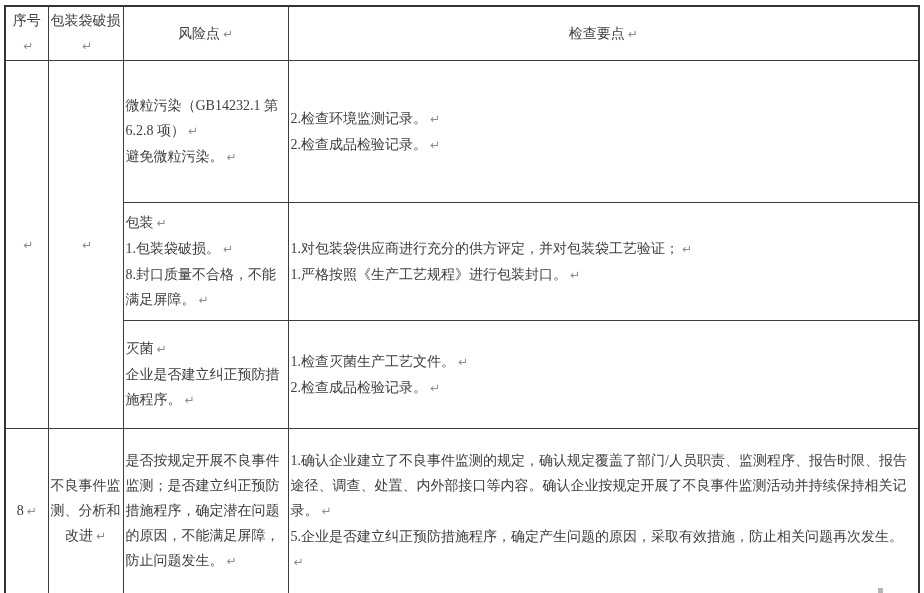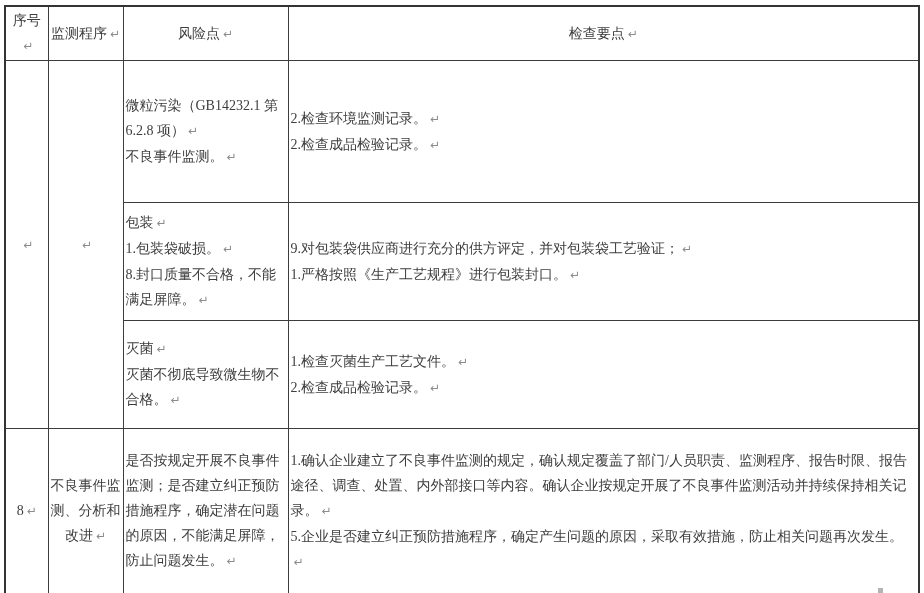--- a/index.html
+++ b/index.html
@@ -70,39 +70,39 @@
     <colgroup>
       <col style="width:43px">
       <col style="width:75px">
       <col style="width:165px">
       <col>
     </colgroup>
 
     <tbody>
         <tr class="row-header">
       <th class="cell-center"><span>序号</span><span class="pmark">↵</span></th>
-      <th class="cell-center"><span>监测程序</span><span class="pmark">↵</span></th>
+      <th class="cell-center"><span>包装袋破损</span><span class="pmark">↵</span></th>
       <th class="cell-center"><span>风险点</span><span class="pmark">↵</span></th>
       <th class="cell-center"><span>检查要点</span><span class="pmark">↵</span></th>
     </tr>
 
     <tr class="row-1">
       <td rowspan="3" class="cell-center"><span></span><span class="pmark">↵</span></td>
       <td rowspan="3" class="cell-center"><span></span><span class="pmark">↵</span></td>
-      <td class="cell-left"><span>微粒污染（GB14232.1 第6.2.8 项）</span><span class="pmark">↵</span><br><span>不良事件监测。</span><span class="pmark">↵</span></td>
+      <td class="cell-left"><span>微粒污染（GB14232.1 第6.2.8 项）</span><span class="pmark">↵</span><br><span>避免微粒污染。</span><span class="pmark">↵</span></td>
       <td class="cell-left"><span>2.检查环境监测记录。</span><span class="pmark">↵</span><br><span>2.检查成品检验记录。</span><span class="pmark">↵</span></td>
     </tr>
 
     <tr class="row-2">
       <td class="cell-left"><span>包装</span><span class="pmark">↵</span><br><span>1.包装袋破损。</span><span class="pmark">↵</span><br><span>8.封口质量不合格，不能满足屏障。</span><span class="pmark">↵</span></td>
-      <td class="cell-left"><span>9.对包装袋供应商进行充分的供方评定，并对包装袋工艺验证；</span><span class="pmark">↵</span><br><span>1.严格按照《生产工艺规程》进行包装封口。</span><span class="pmark">↵</span></td>
+      <td class="cell-left"><span>1.对包装袋供应商进行充分的供方评定，并对包装袋工艺验证；</span><span class="pmark">↵</span><br><span>1.严格按照《生产工艺规程》进行包装封口。</span><span class="pmark">↵</span></td>
     </tr>
 
     <tr class="row-3">
-      <td class="cell-left"><span>灭菌</span><span class="pmark">↵</span><br><span>灭菌不彻底导致微生物不合格。</span><span class="pmark">↵</span></td>
+      <td class="cell-left"><span>灭菌</span><span class="pmark">↵</span><br><span>企业是否建立纠正预防措施程序。</span><span class="pmark">↵</span></td>
       <td class="cell-left"><span>1.检查灭菌生产工艺文件。</span><span class="pmark">↵</span><br><span>2.检查成品检验记录。</span><span class="pmark">↵</span></td>
     </tr>
 
     <tr class="row-8">
       <td class="cell-center"><span>8</span><span class="pmark">↵</span></td>
       <td class="cell-center"><span>不良事件监测、分析和改进</span><span class="pmark">↵</span></td>
       <td class="cell-left"><span>是否按规定开展不良事件监测；是否建立纠正预防措施程序，确定潜在问题的原因，不能满足屏障，防止问题发生。</span><span class="pmark">↵</span></td>
       <td class="cell-left"><span>1.确认企业建立了不良事件监测的规定，确认规定覆盖了部门/人员职责、监测程序、报告时限、报告途径、调查、处置、内外部接口等内容。确认企业按规定开展了不良事件监测活动并持续保持相关记录。</span><span class="pmark">↵</span><br><span>5.企业是否建立纠正预防措施程序，确定产生问题的原因，采取有效措施，防止相关问题再次发生。</span><span class="pmark">↵</span></td>
     </tr>
   </tbody>

